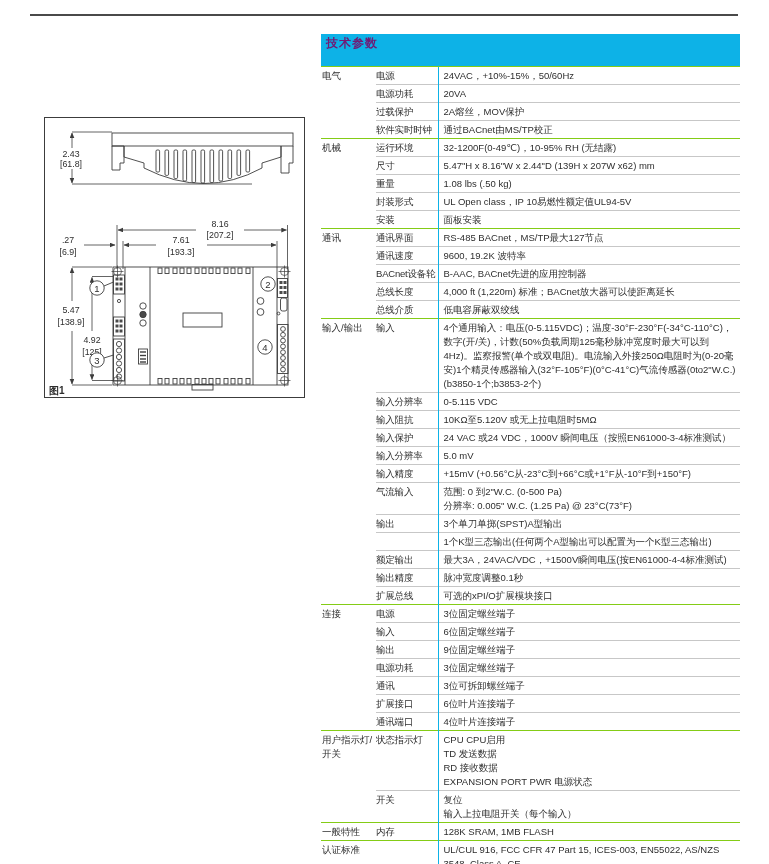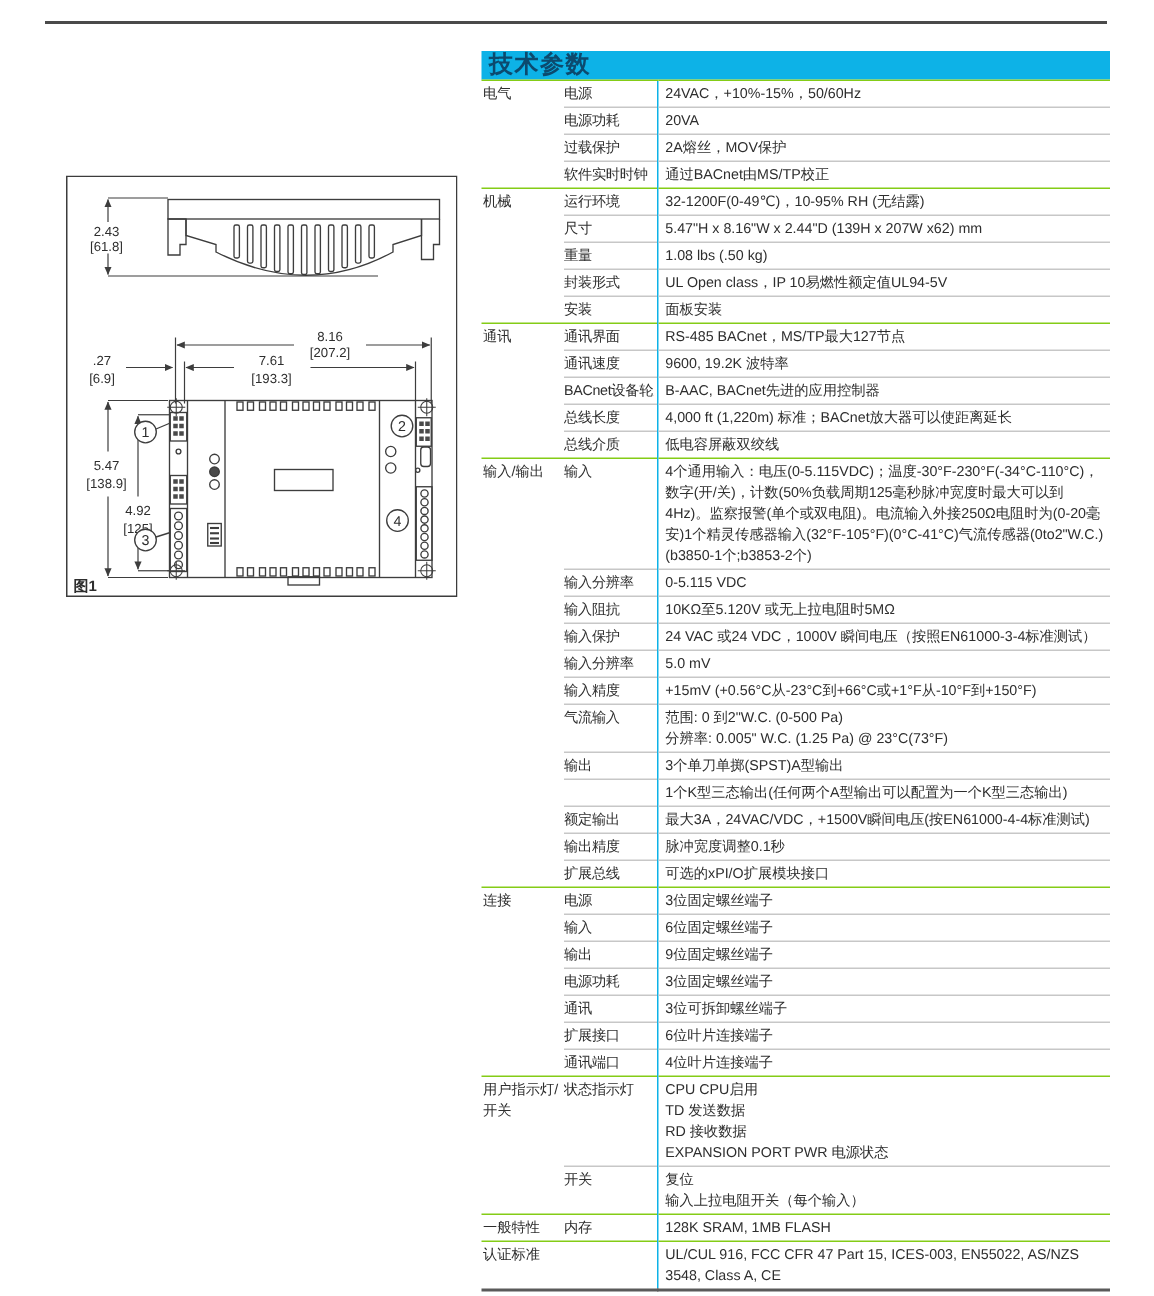--- a/index.html
+++ b/index.html
@@ -4,22 +4,22 @@
 <style>
   html,body{margin:0;padding:0}
   body{
     width:769px;height:864px;position:relative;background:#fff;overflow:hidden;
     font-family:"Liberation Sans","DejaVu Sans",sans-serif;
   }
   .top-rule{position:absolute;left:30px;top:14px;width:708px;height:0;border-top:2px solid #4a4a4a}
   .drawing{position:absolute;left:44px;top:117px}
   .spec{position:absolute;left:321px;top:34px;width:419px}
   .spec-header{
-    height:19px;line-height:19px;background:var(--accent,#0DB2E7);color:#0c4a6e;
-    font-size:16px;font-weight:bold;padding-left:5px;letter-spacing:1px;
+    height:32px;line-height:19px;background:var(--accent,#0DB2E7);color:#701a75;
+    font-size:12px;font-weight:bold;padding-left:5px;letter-spacing:1px;
   }
   table.spec-table{width:100%;border-collapse:collapse;table-layout:fixed;border-bottom:2px solid #5a5a5a}
   td{font-size:9.5px;line-height:14px;color:#2e2e2e;vertical-align:top;padding:1.5px 2px 1.5px 0}
   td.cat{padding-left:1px}
   td.param div{white-space:nowrap;overflow:hidden;letter-spacing:-0.2px}
   td.val{border-left:1px solid var(--accent,#0DB2E7);padding-left:5px}
   tr.sec td{border-top:1px solid #84cc16}
   tr.row td.param,tr.row td.val{border-top:1px solid #c7c7c7}
   svg text{font-family:"Liberation Sans","DejaVu Sans",sans-serif;font-size:8.8px;fill:#2e2e2e;stroke:none}
   svg text.callout-num{font-size:9.5px}

